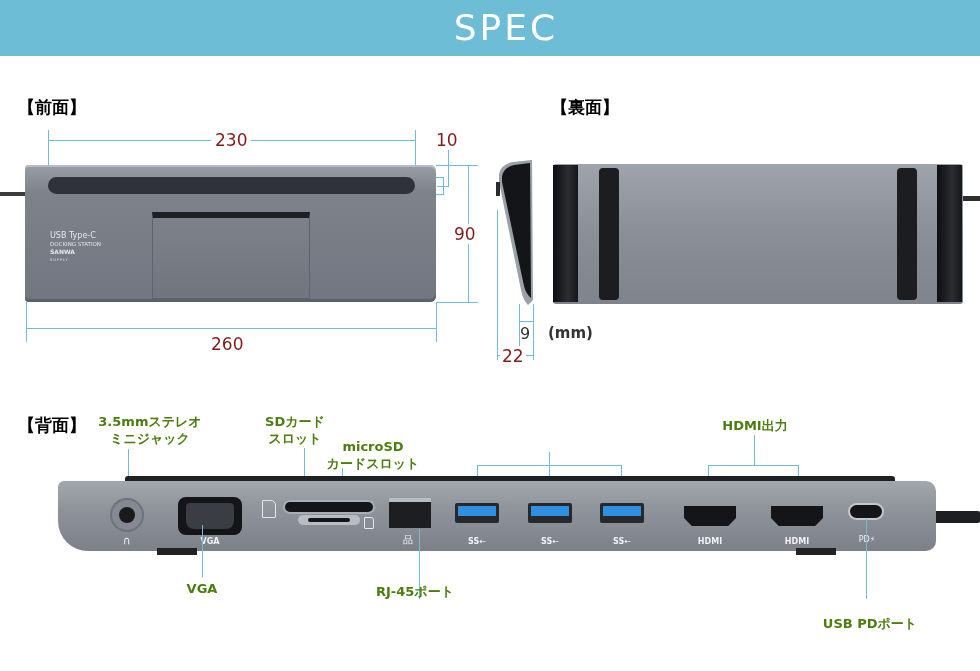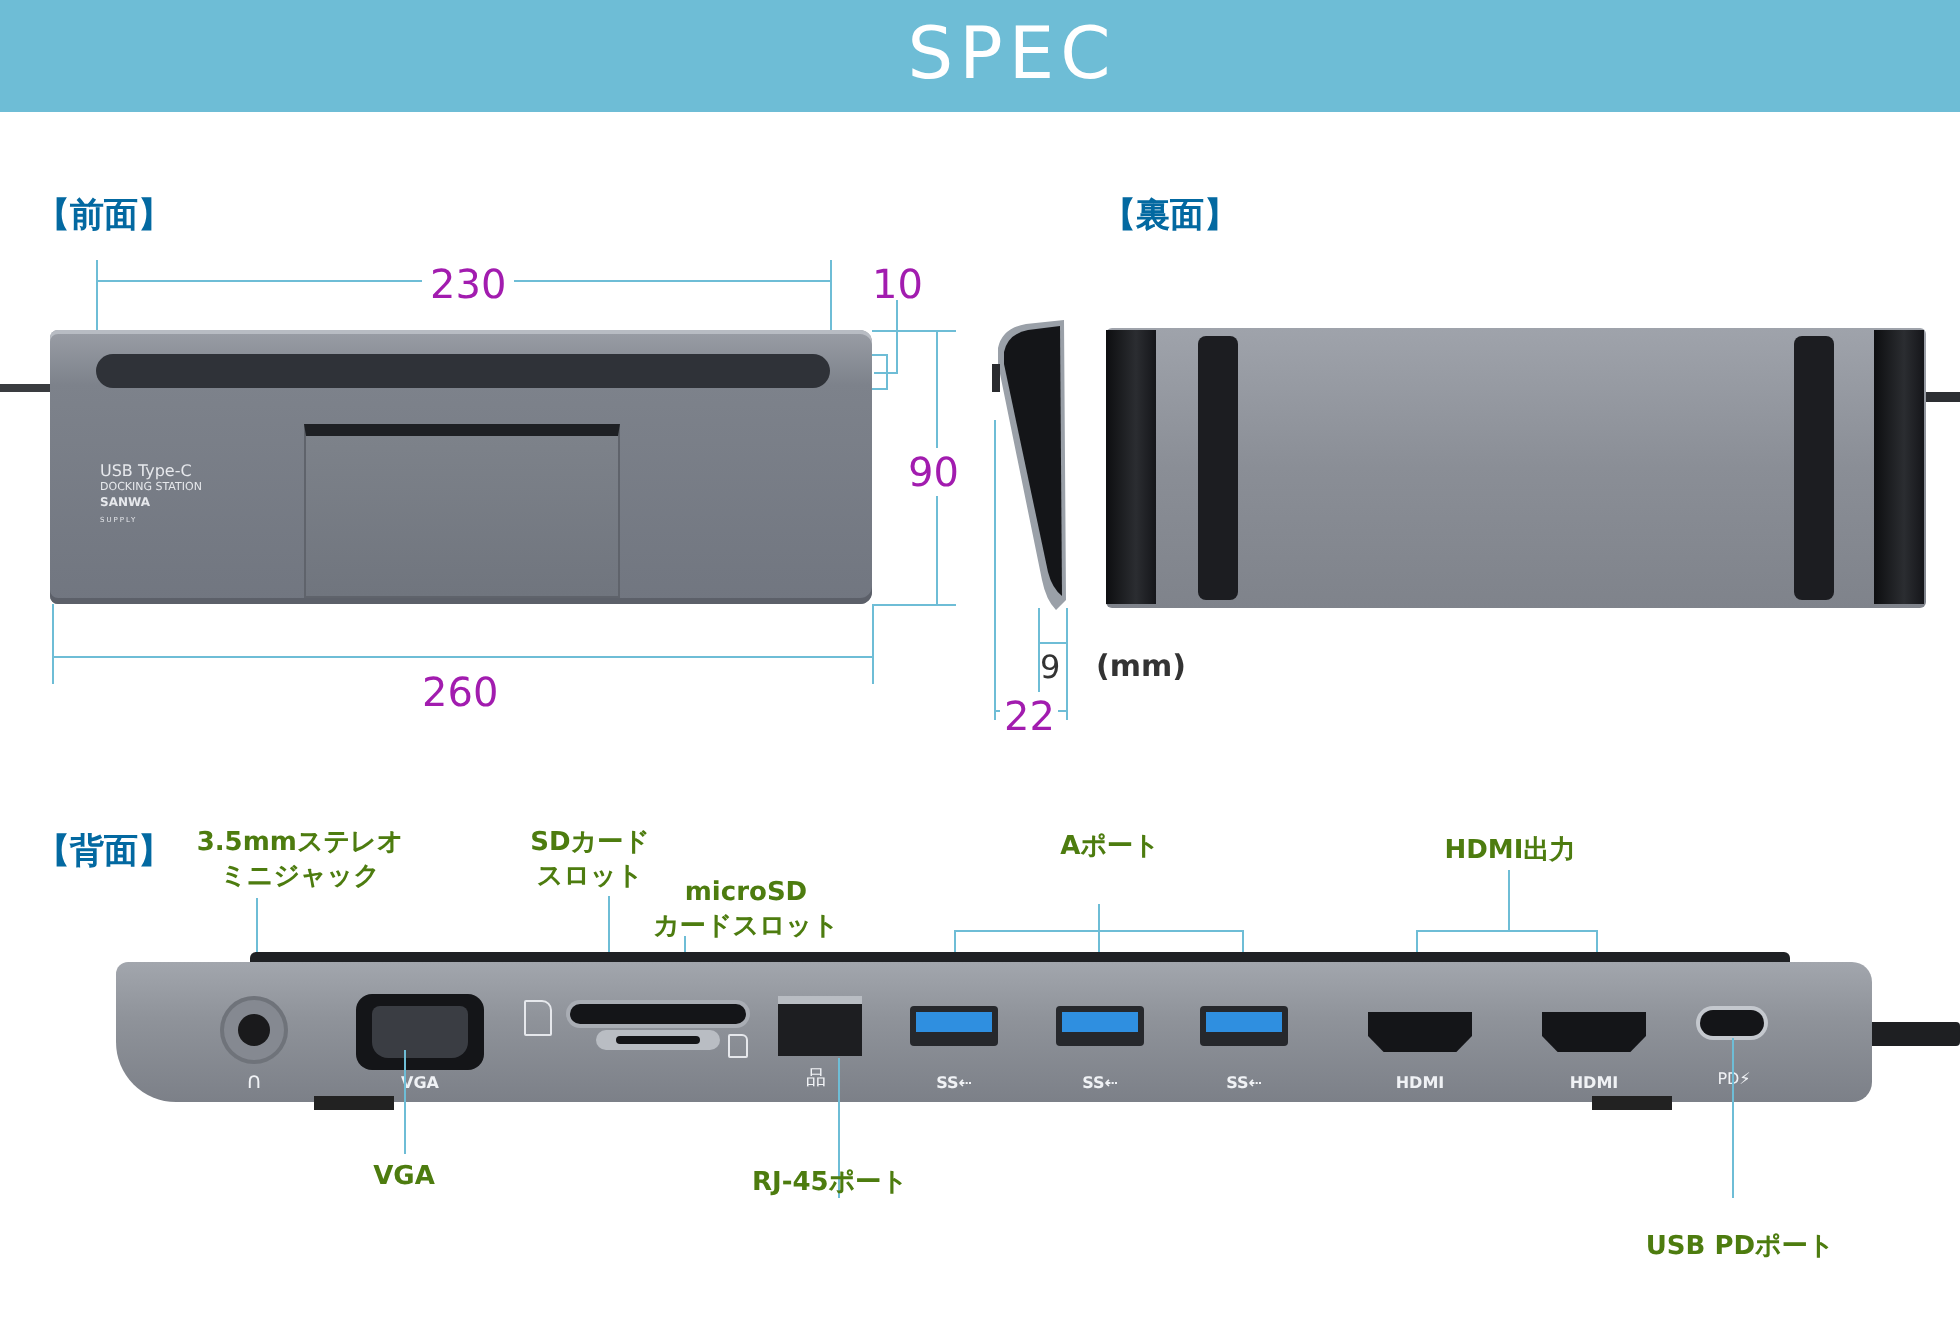--- a/index.html
+++ b/index.html
@@ -5,23 +5,23 @@
   * { box-sizing: border-box; margin: 0; padding: 0; }
   html, body { width: 980px; height: 671px; background: #ffffff; overflow: hidden; }
   body { position: relative; font-family: "DejaVu Sans", sans-serif; color: #333; }
   .abs { position: absolute; }
 
   
   .header { left: 0; top: 0; width: 980px; height: 56px; background: #6ebdd6; }
   .header-title { left: 0; top: 0; width: 980px; height: 56px; line-height: 56px; text-align: center;
     color: #fff; font-family: "DejaVu Sans", sans-serif; font-size: 36px; letter-spacing: 3px; font-weight: normal; margin-left: 16px; }
 
-  .section-label { color: #0369a1; font-weight: bold; font-size: 17px; }
-
-  .dim-num { font-family: "DejaVu Sans", sans-serif; font-size: 20px; color: #a21caf; background: #fff; padding: 0 4px; }
+  .section-label { color: #000000; font-weight: bold; font-size: 17px; }
+
+  .dim-num { font-family: "DejaVu Sans", sans-serif; font-size: 17px; color: #7f1d1d; background: #fff; padding: 0 4px; }
   .line-h { height: 1px; background: #6ebdd6; }
   .line-v { width: 1px; background: #6ebdd6; }
 
   
   .front-body { left: 25px; top: 165px; width: 411px; height: 137px; border-radius: 4px 6px 6px 4px;
     background: linear-gradient(180deg, #9a9ea6 0%, #7d828b 20%, #717680 100%);
     box-shadow: inset 0 2px 0 #b8bcc3, inset 0 -3px 0 #5c6069; }
   .front-slot { left: 48px; top: 177px; width: 367px; height: 17px; border-radius: 9px; background: #2f3238; }
   .front-stand { left: 152px; top: 212px; width: 158px; height: 87px; background: linear-gradient(180deg,#7d828a,#70757e);
     border: 1px solid #5f636b; border-top: 6px solid #1e2024; }
@@ -125,21 +125,20 @@
 </div>
 <div class="abs line-v" style="left:304px;top:448px;height:57px;"></div>
 
 <div class="abs callout" style="left:318px;top:438px;width:110px;">
   <div>microSD</div>
   <div>カードスロット</div>
 </div>
 <div class="abs line-v" style="left:342px;top:468px;height:51px;"></div>
 
 <div class="abs callout" style="left:445px;top:415px;width:220px;">
-  <div>Aポート</div>
 </div>
 <div class="abs line-v" style="left:549px;top:452px;height:13px;"></div>
 <div class="abs line-h" style="left:477px;top:465px;width:145px;"></div>
 <div class="abs line-v" style="left:477px;top:465px;height:45px;"></div>
 <div class="abs line-v" style="left:549px;top:465px;height:45px;"></div>
 <div class="abs line-v" style="left:621px;top:465px;height:45px;"></div>
 
 <div class="abs callout" style="left:700px;top:417px;width:110px;">
   <div>HDMI出力</div>
 </div>

